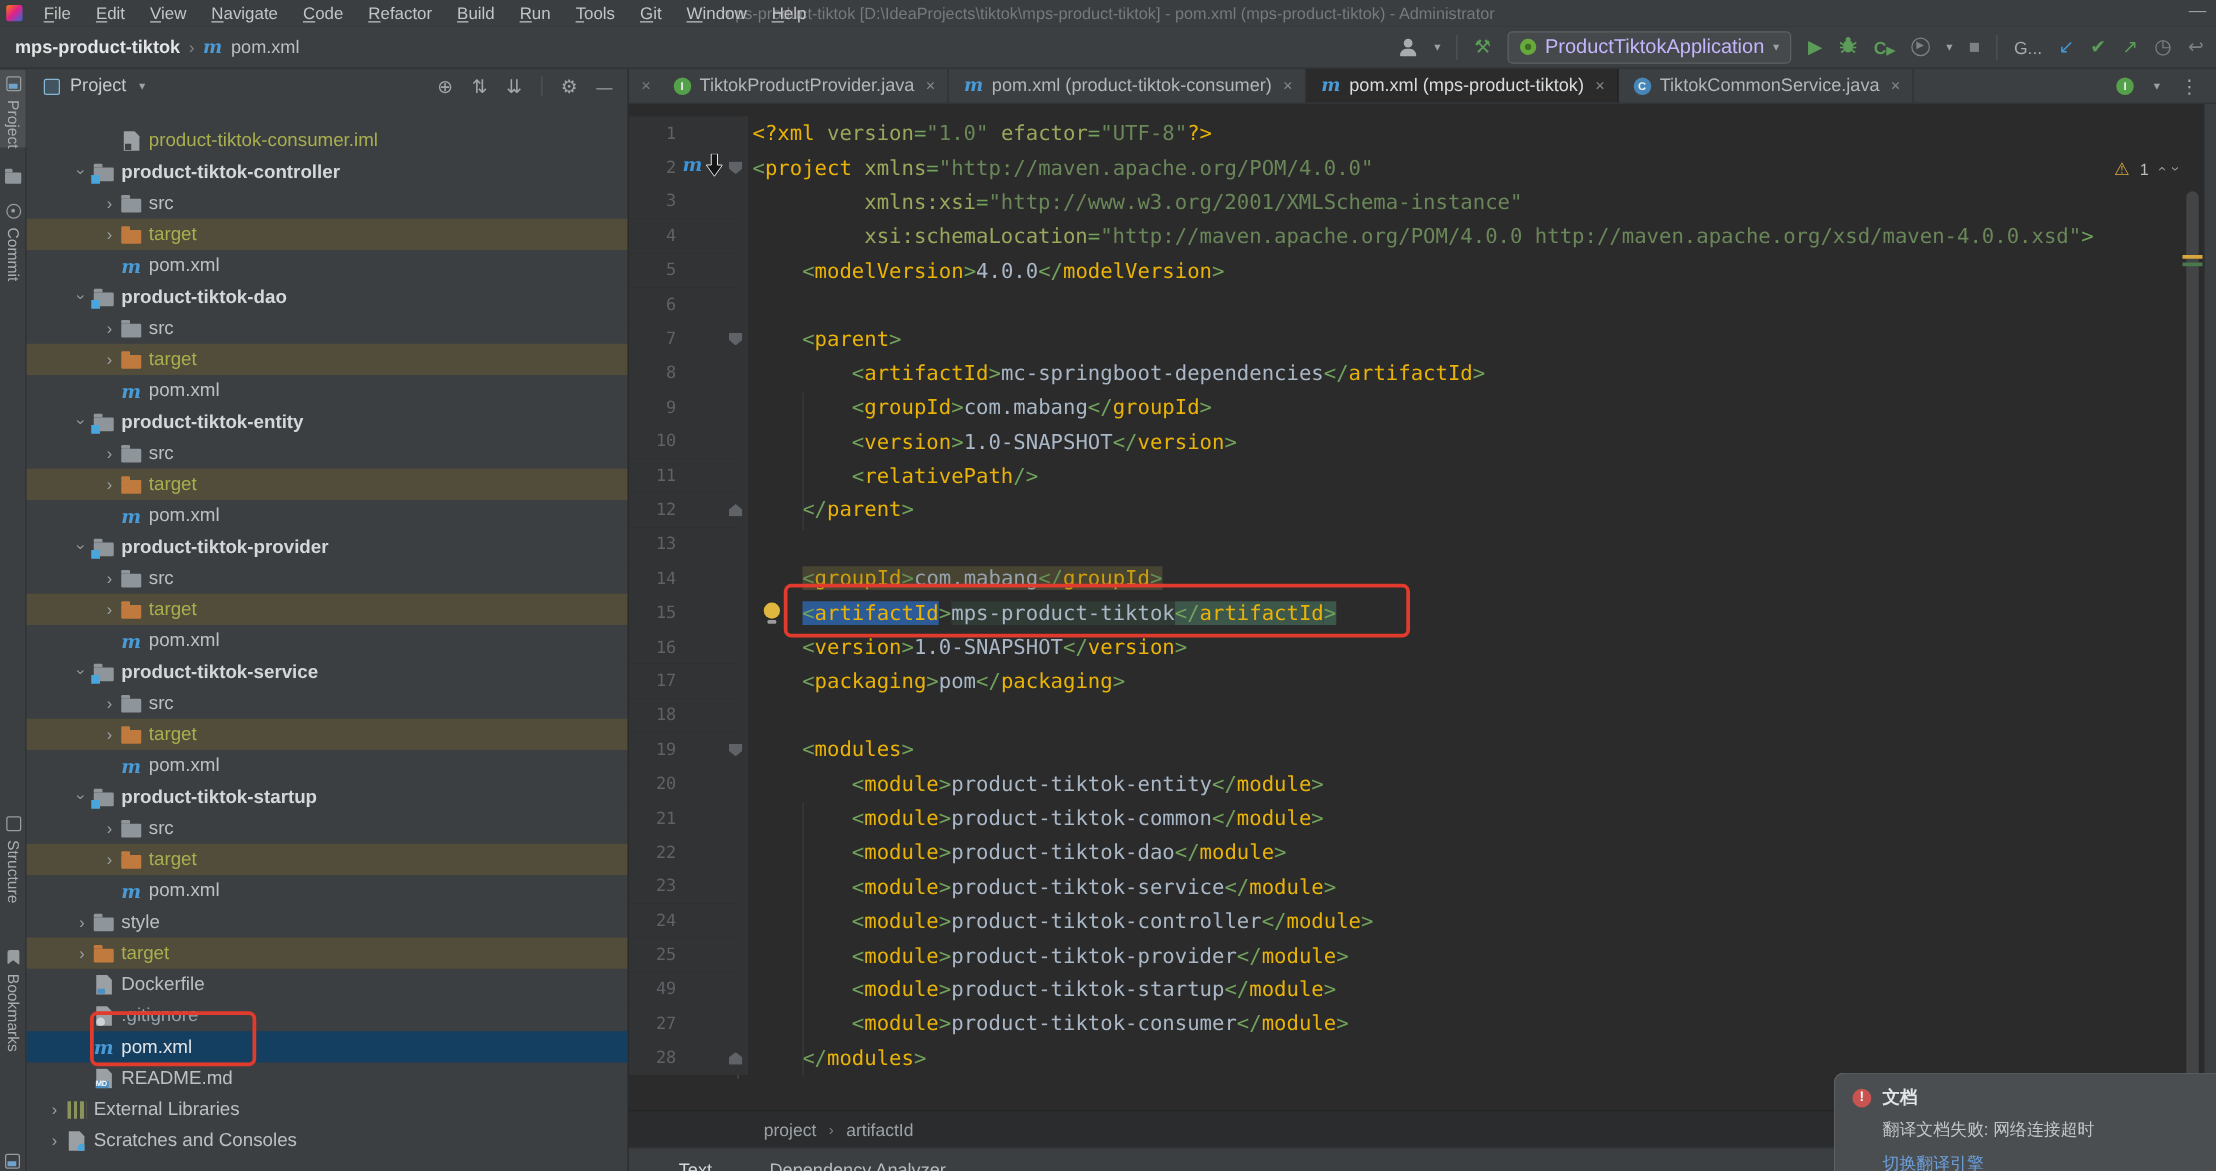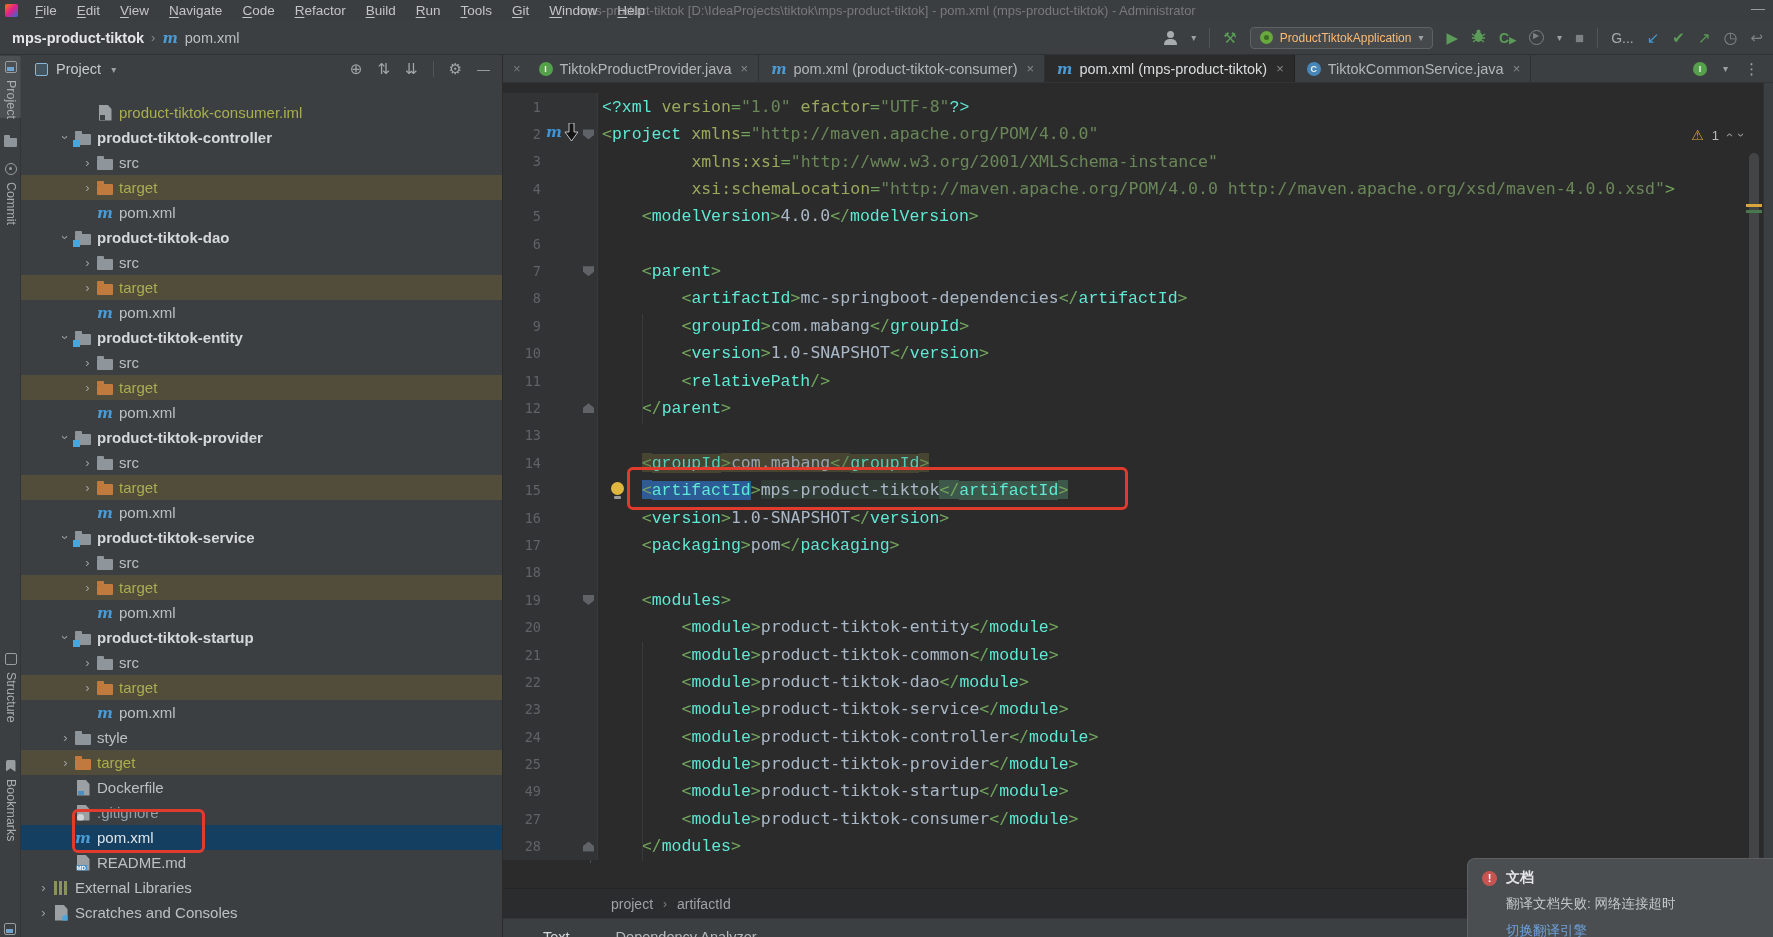--- a/index.html
+++ b/index.html
@@ -31,21 +31,21 @@
   .green { color:#5b9c58; } .gray { color:#7d8184; } .blue { color:#4596d1; }
   .caret { color:#9ba0a3; font-size:10px; }
   .vdiv { width:1px; height:20px; background:#515558; }
   .user-ic { width:15px; height:14px; position:relative; }
   .user-ic::before { content:""; position:absolute; left:4px; top:0; width:7px; height:7px; border-radius:50%; background:#a7acae; }
   .user-ic::after { content:""; position:absolute; left:1px; bottom:0; width:13px; height:6px; border-radius:6px 6px 1px 1px; background:#a7acae; }
   .run-combo { display:flex; align-items:center; gap:7px; background:#45494b; border:1px solid #5e6263;
                border-radius:4px; padding:3px 9px; }
   .spring-ic { width:13px; height:13px; border-radius:50%; background:#67a93c; position:relative; flex:none; }
   .spring-ic::after { content:""; position:absolute; left:4px; top:4px; width:5px; height:5px; border-radius:50%; background:#3c6b22; }
-  .run-combo .label { font-size:12px; color:#fdba74; }
+  .run-combo .label { font-size:16px; color:#c4b5fd; }
   .cov-ic { width:15px; height:15px; border-radius:50%; border:1.5px solid #7d8184; position:relative; }
   .cov-ic::after { content:"▶"; position:absolute; left:3px; top:0px; font-size:8px; color:#7d8184; }
   .git-label { font-size:14px; color:#a7abad; }
 
   
   .stripe { position:absolute; left:0; top:55px; width:21px; height:882px; background:#3c3f41;
             border-right:1px solid #313538; z-index:3; }
   .stripe-btn { position:absolute; left:0; width:21px; display:flex; flex-direction:column; align-items:center; gap:7px; padding-top:5px; }
   .stripe-btn .vlabel { writing-mode:vertical-rl; font-size:12.5px; color:#a9adaf; }
   .stripe-btn.active { background:rgba(255,255,255,.09); }
@@ -109,21 +109,21 @@
   .code-wrap { position:relative; flex:none; height:805px; padding-top:10px; overflow:hidden; }
   .code-row { position:relative; display:flex; height:27.4px; align-items:center; }
   .gut { flex:none; width:95px; height:100%; background:#313335; border-right:1px solid #37393b;
          display:flex; align-items:center; }
   .ln { width:38px; text-align:right; color:#606366; font-family:"DejaVu Sans Mono",monospace; font-size:13.5px; }
   .foldc { position:relative; width:55px; height:100%; }
   .fold-mark { position:absolute; left:42px; top:9px; width:11px; height:10px; background:#5f6367; }
   .fold-mark.open { clip-path:polygon(0 0,100% 0,100% 55%,50% 100%,0 55%); }
   .fold-mark.close { clip-path:polygon(50% 0,100% 45%,100% 100%,0 100%,0 45%); }
   .ct { white-space:pre; font-family:"DejaVu Sans Mono",monospace; font-size:16.5px; padding-left:4px; }
-  .sg-w { color:#a9b7c6; } .sg-b { color:#71a35c; } .sg-t { color:#5eead4;font-family:Liberation Mono, monospace; }
+  .sg-w { color:#a9b7c6; } .sg-b { color:#71a35c; } .sg-t { color:#eab308; }
   .sg-a { color:#9aa85c; } .sg-s { color:#6a8759; } .sg-x { color:#a9b7c6; }
   .bg-o  { background:#4e4934; opacity:.85; }
   .bg-sb { background:#2d5b96; }
   .bg-hf { background:#313b35; }
   .bg-hg { background:#3d574b; }
   .m-drag { position:absolute; left:5px; top:3px; font-family:"DejaVu Serif",serif; font-style:italic; font-weight:bold;
             font-size:15px; color:#3d94d9; }
   .cursor-arrow { position:absolute; left:23px; top:3px; }
   .bulb { position:absolute; left:108px; top:6px; width:13px; height:13px; border-radius:50%; background:#e0b73e; }
   .bulb::after { content:""; position:absolute; left:3px; bottom:-4px; width:7px; height:3px; background:#9b9b9b; border-radius:1px; }

